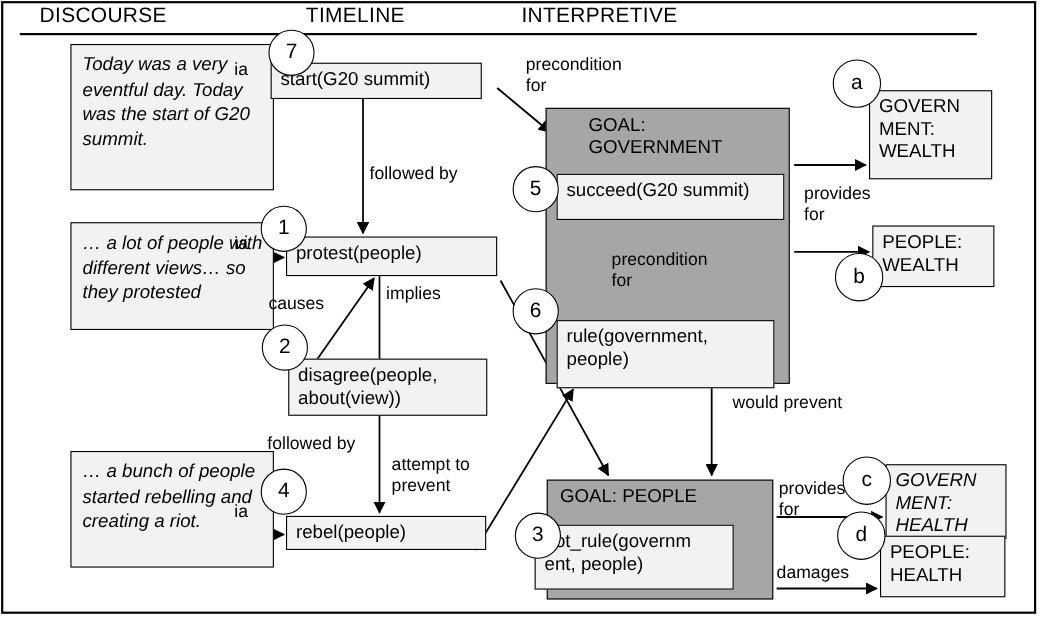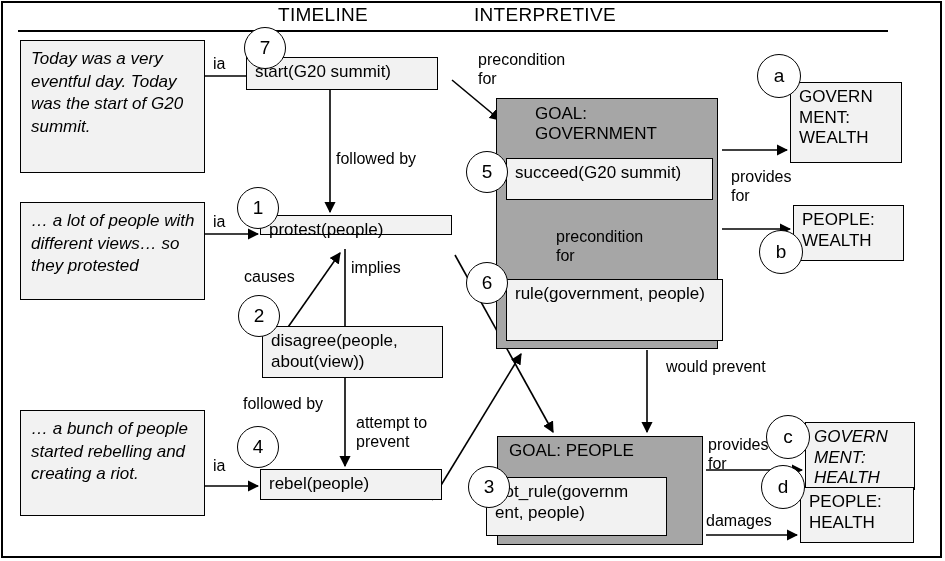--- a/index.html
+++ b/index.html
@@ -33,21 +33,21 @@
   .box{
     position:absolute;
     box-sizing:border-box;
     border:1.5px solid #000;
     background:#f2f2f2;
     color:#000;
     font-size:17px;
     line-height:1.22;
     padding:4px 6px 2px 8px;
   }
-  .box.italic{font-style:italic;font-size:17px;line-height:1.33;padding:7px 6px 2px 10px;}
+  .box.italic{font-style:italic;font-size:17px;line-height:1.33;padding:7px 6px 2px 10px;margin-left:44px;}
   .goalbox{
     position:absolute;
     box-sizing:border-box;
     border:1.5px solid #000;
     background:#a6a6a6;
     color:#000;
     font-size:17px;
   }
   .goal-title{
     position:absolute;
@@ -71,20 +71,21 @@
   .z2{z-index:4;}
 </style>
 </head>
 <body>
 
 <div id="canvas">
 
   <div id="frame"></div>
   <div class="head-rule"></div>
 
+  <div class="col-head" id="ch0" style="left: 36px; top: 4px;">DISCOURSE</div>
   <div class="col-head" id="ch1" style="left: 278px; top: 4px;">TIMELINE</div>
   <div class="col-head" id="ch2" style="left: 474px; top: 4px;">INTERPRETIVE</div>
 
   <svg id="wires" viewBox="0 0 945 561">
     <defs>
       <marker id="ah" viewBox="0 0 10 10" refX="9" refY="5" markerWidth="7" markerHeight="7" orient="auto-start-reverse">
         <path d="M 0 0 L 10 5 L 0 10 z" fill="#000"></path>
       </marker>
     </defs>
     <g stroke="#000" stroke-width="1.6" fill="none" marker-end="url(#ah)">
@@ -117,28 +118,28 @@
 
       <path d="M 706 535 L 797 535"></path>
     </g>
   </svg>
 
   <div id="nodes">
       <div class="box italic" style="left: 20px; top: 40px; width: 185px; height: 133px;">Today was a very eventful day. Today was the start of G20 summit.</div>
       <div class="box italic" style="left: 20px; top: 202px; width: 185px; height: 98px;">… a lot of people with different views… so they protested</div>
       <div class="box italic" style="left: 20px; top: 410px; width: 185px; height: 106px;">… a bunch of people started rebelling and creating a riot.</div>
       <div class="box z2" style="left: 246px; top: 57px; width: 192px; height: 33px;">start(G20 summit)</div>
-      <div class="box z2" style="left: 260px; top: 215px; width: 192px; height: 20px;">protest(people)</div>
+      <div class="box z2" style="left: 260px; top: 215px; width: 192px; height: 36px;">protest(people)</div>
       <div class="box z2" style="left: 262px; top: 326px; width: 181px; height: 52px;">disagree(people, about(view))</div>
       <div class="box z2" style="left: 260px; top: 469px; width: 182px; height: 31px;">rebel(people)</div>
       <div class="goalbox" style="left: 496px; top: 98px; width: 222px; height: 251px;"></div>
       <div class="goal-title" style="left: 535px; top: 104px;">GOAL:
 GOVERNMENT</div>
       <div class="box z2" style="left: 506px; top: 158px; width: 207px; height: 42px;">succeed(G20 summit)</div>
-      <div class="box z2" style="left: 506px; top: 279px; width: 217px; height: 62px;">rule(government, people)</div>
+      <div class="box z2" style="left: 506px; top: 291px; width: 198px; height: 62px;">rule(government, people)</div>
       <div class="goalbox" style="left: 497px; top: 436px; width: 206px; height: 109px;"></div>
       <div class="goal-title" style="left: 509px; top: 441px;">GOAL: PEOPLE</div>
       <div class="box z2" style="left: 486px; top: 477px; width: 181px; height: 59px;">not_rule(governm ent, people)</div>
       <div class="box" style="left: 790px; top: 82px; width: 112px; height: 81px;">GOVERN MENT: WEALTH</div>
       <div class="box" style="left: 793px; top: 205px; width: 111px; height: 56px;">PEOPLE: WEALTH</div>
       <div class="box" style="left: 805px; top: 422px; width: 110px; height: 68px; font-style: italic;">GOVERN MENT: HEALTH</div>
       <div class="box" style="left: 800px; top: 487px; width: 114px; height: 56px;">PEOPLE: HEALTH</div>
       <div class="circ" style="left: 244px; top: 27px; width: 42px; height: 42px;">7</div>
       <div class="circ" style="left: 237px; top: 187px; width: 42px; height: 42px;">1</div>
       <div class="circ" style="left: 238px; top: 295px; width: 42px; height: 42px;">2</div>

